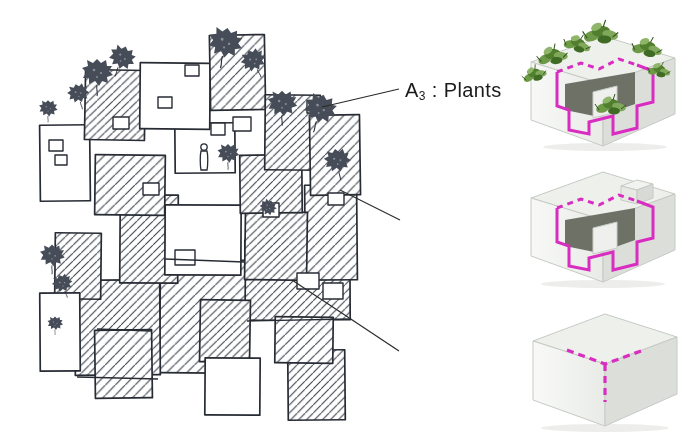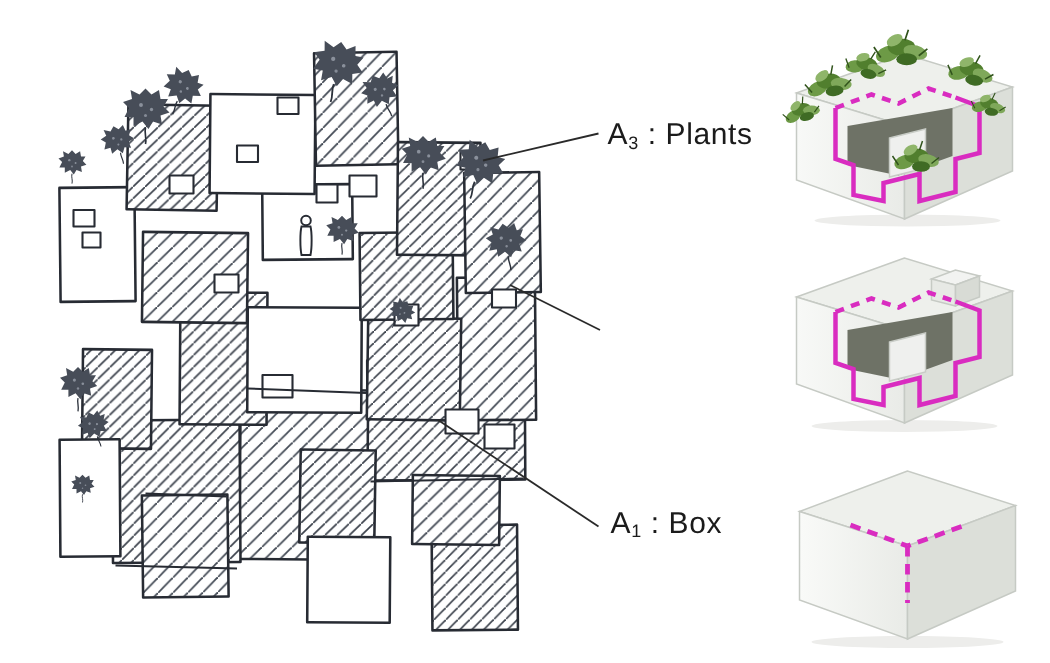--- a/index.html
+++ b/index.html
@@ -119,23 +119,20 @@
     <g stroke="#2a2a2a" stroke-width="1.2" fill="none">
       <line x1="322" y1="107" x2="399" y2="89"></line>
       <line x1="340" y1="190" x2="400" y2="220"></line>
       <line x1="292" y1="280" x2="399" y2="351"></line>
     </g>
   </svg>
 
   <div class="label" style="left:405px;top:79px">
     <span>A</span><sub>3</sub><span> : Plants</span>
   </div>
-  <div class="label" style="left:407px;top:338px">
-    <span>A</span><sub>1</sub><span> : Box</span>
-  </div>
 
   <svg class="abs" style="left:513px;top:14px" width="184" height="140" viewBox="0 0 184 140">
     <defs>
       <linearGradient id="lfp" x1="0" y1="0" x2="1" y2="0">
         <stop offset="0" stop-color="#f8f9f7"></stop>
           <stop offset="1" stop-color="#e9ebe7"></stop>
       </linearGradient>
       <g id="clump">
         <ellipse cx="-8" cy="0" rx="7" ry="4.5" fill="#6d9a46" transform="rotate(-20 -8 0)"></ellipse>
         <ellipse cx="0" cy="-4" rx="8" ry="5" fill="#517f2e"></ellipse>

